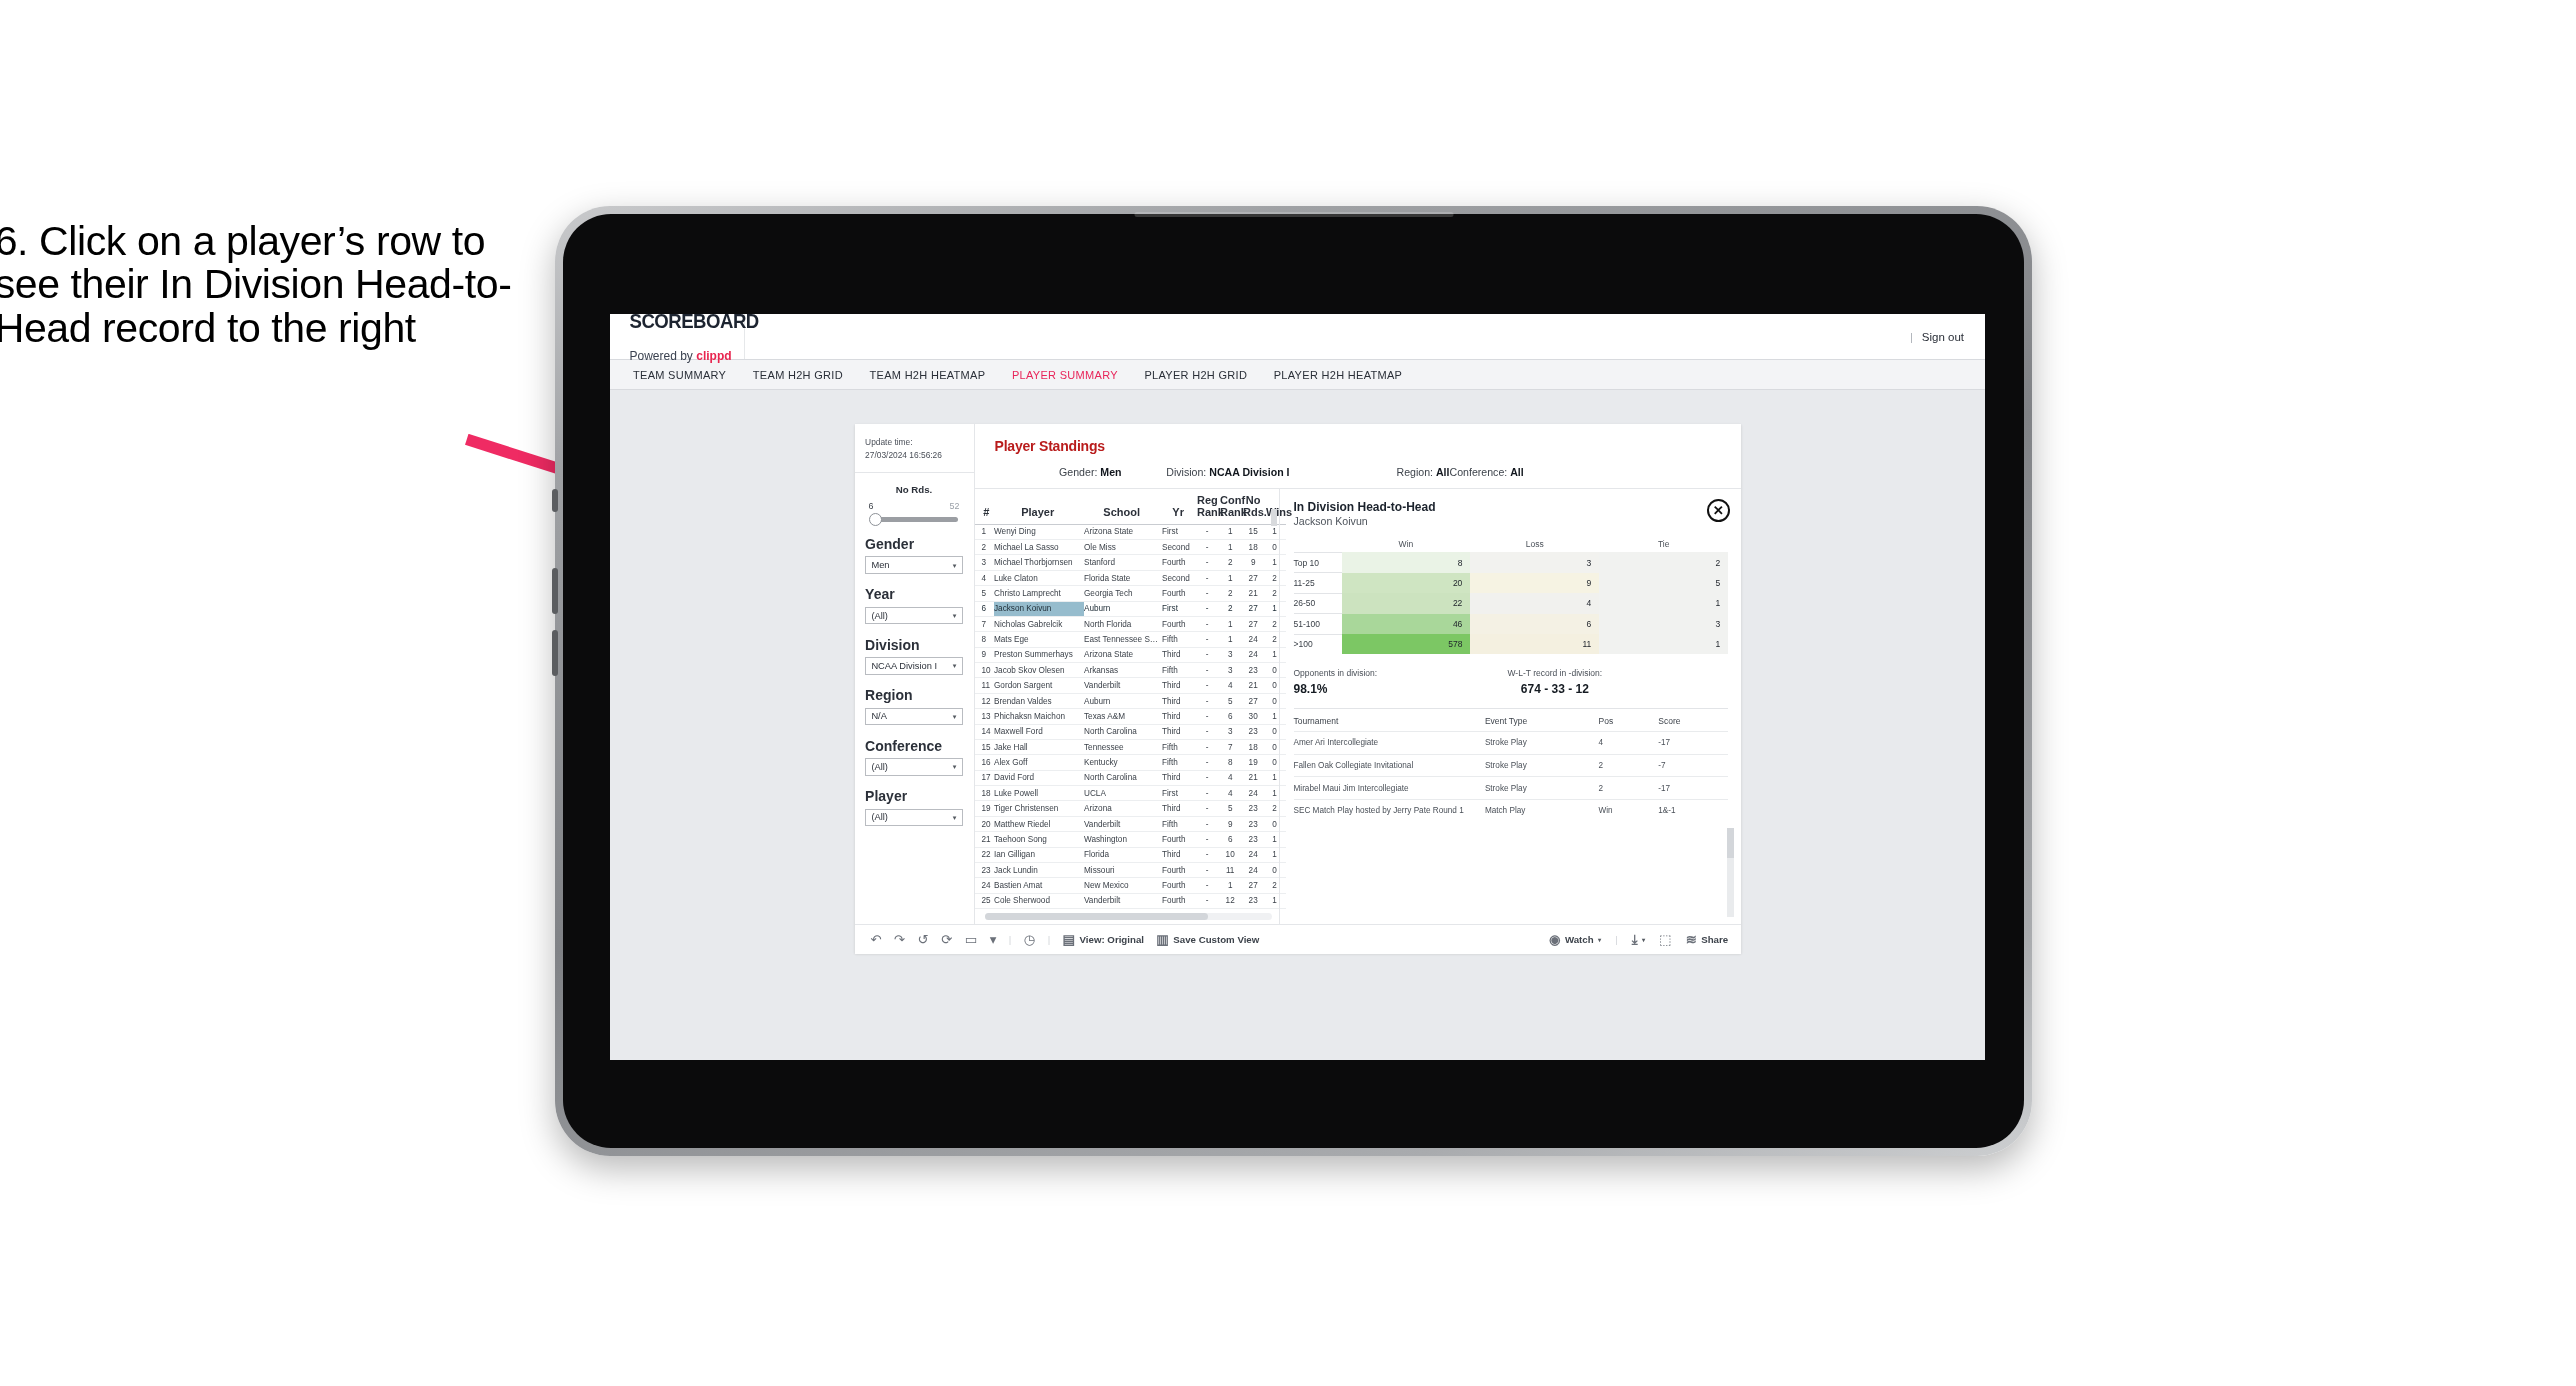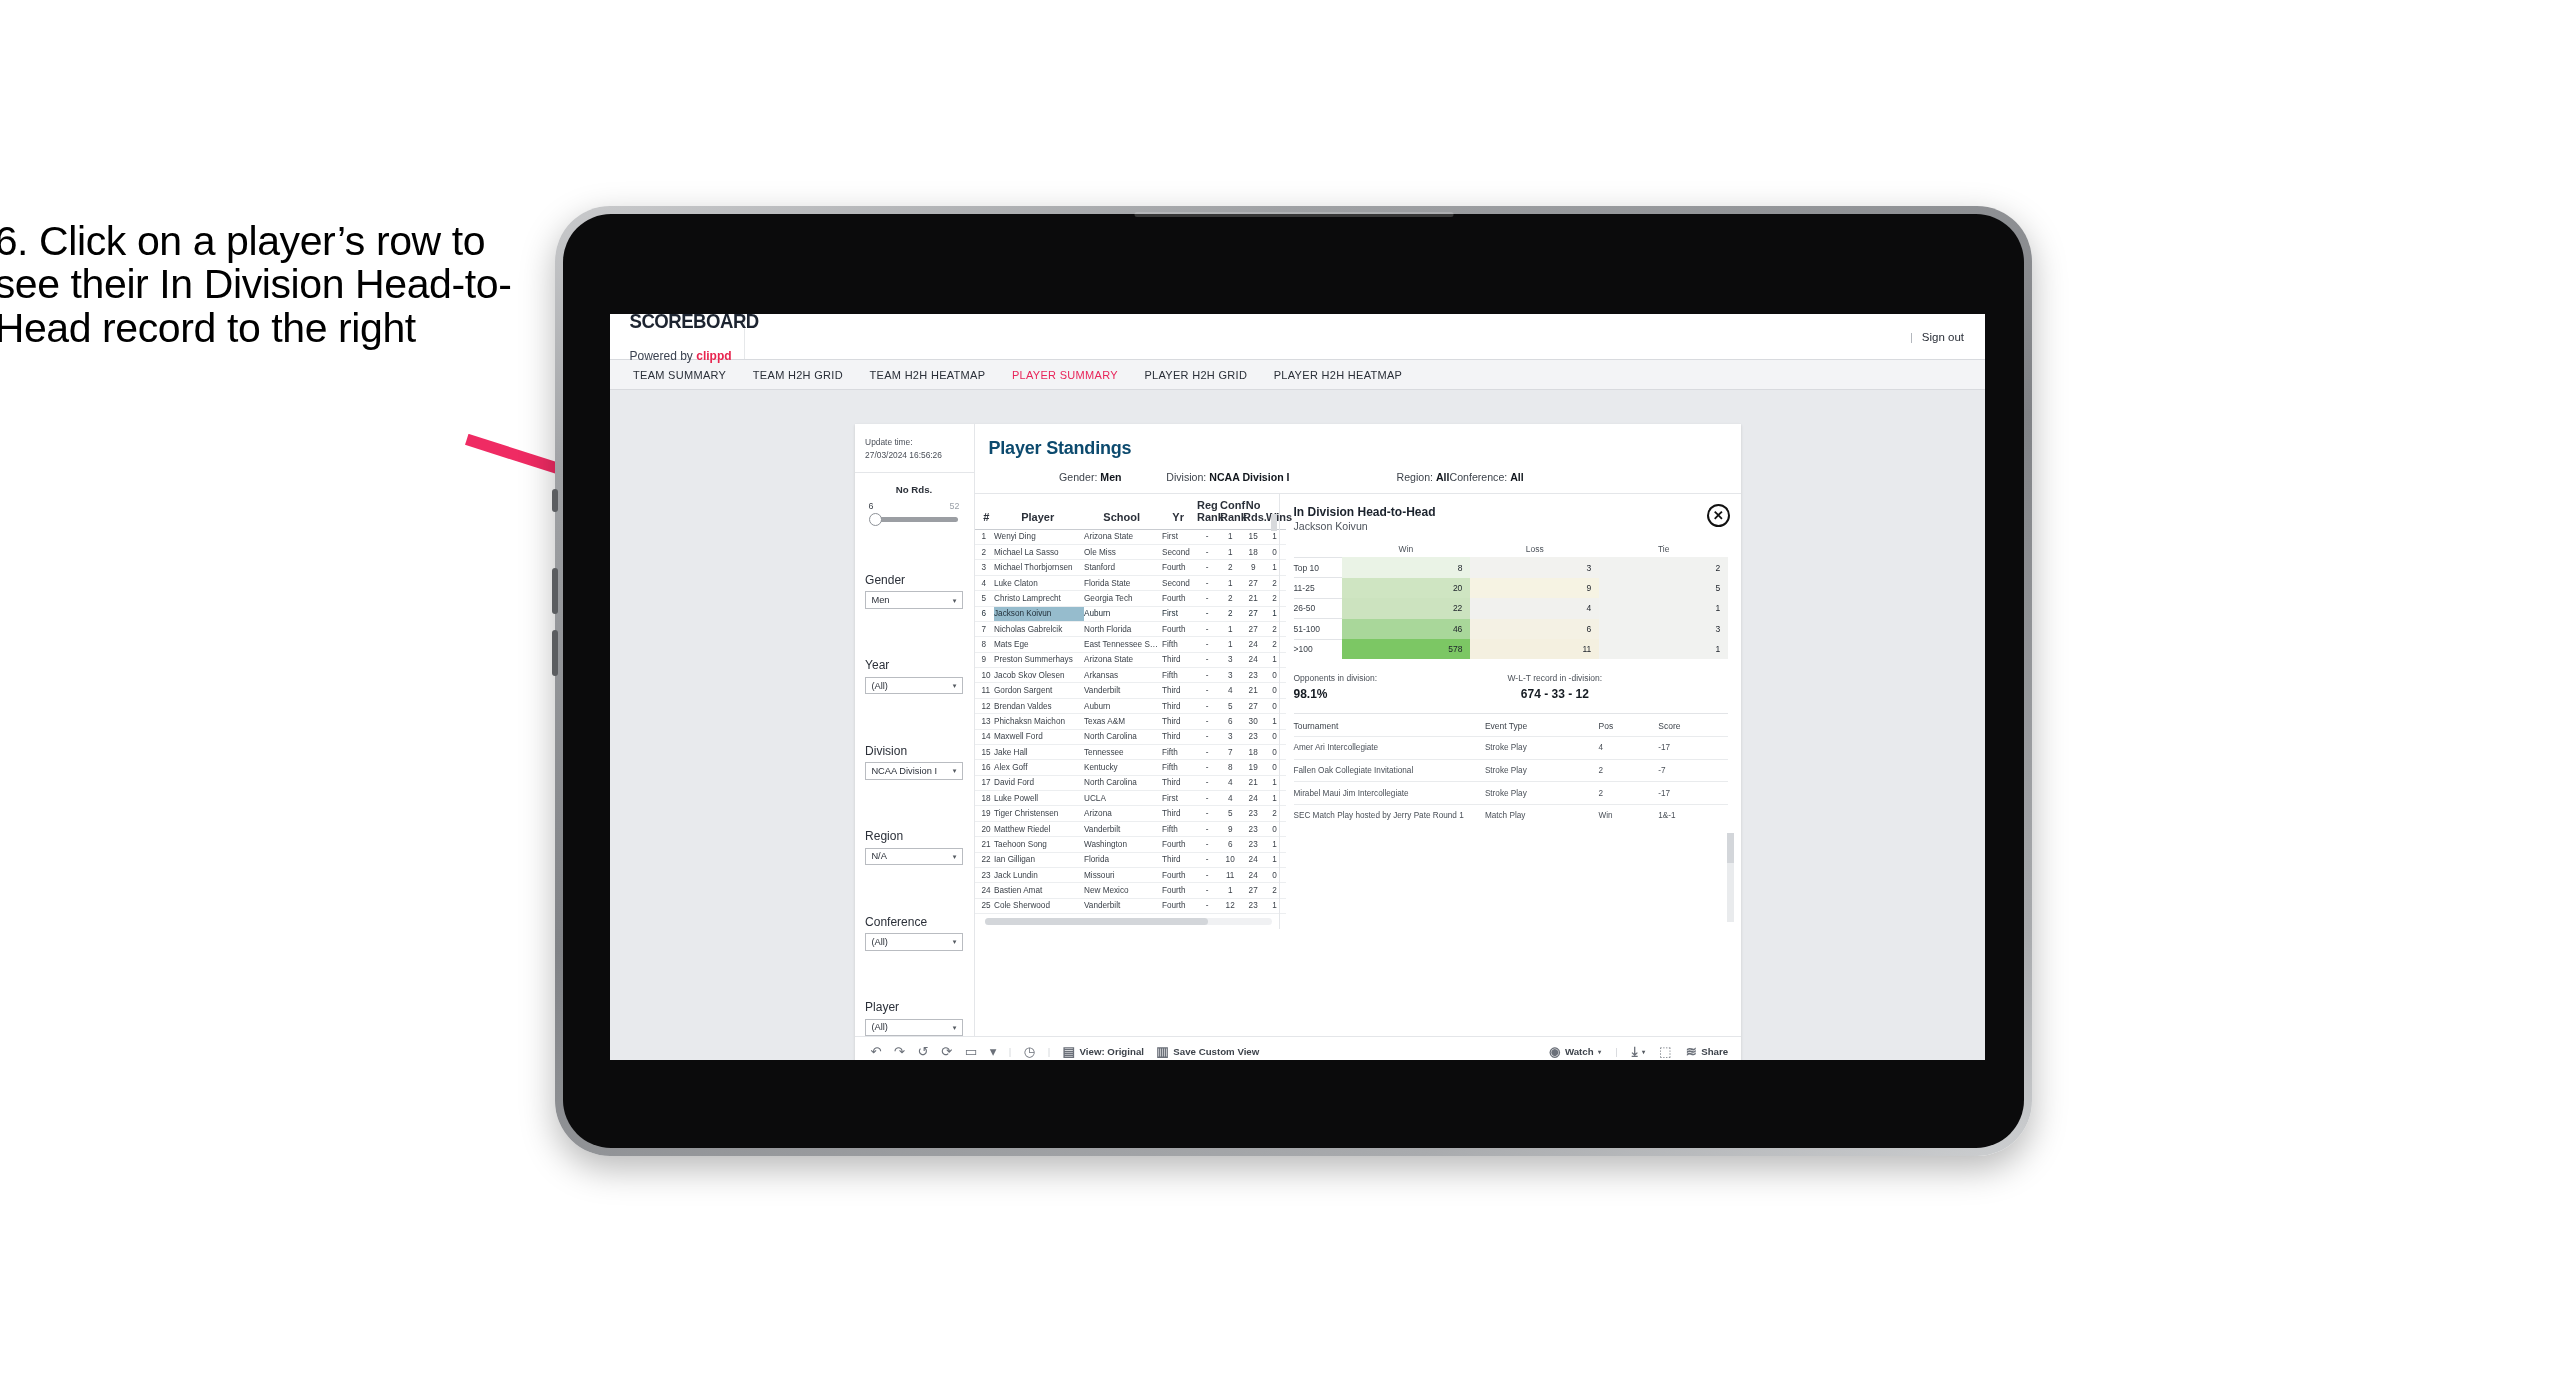--- a/index.html
+++ b/index.html
@@ -100,31 +100,31 @@
   .rail { width:120px; border-right:0.9px solid #e4e6e9; flex-shrink:0; }
   .rail-update { padding:12.4px 8.9px 11.5px 10.6px; border-bottom:0.9px solid #e4e6e9; font-size:8.4px; color:#4a4f58; line-height:1.45;}
   .rail-section { padding:10.6px 10.6px 1.8px 10.6px; }
   .rail-slider-label { text-align:center; font-size:9.7px; font-weight:700; color:#2b3039; margin-bottom:6.2px;}
   .rail-slider-nums { display:flex; justify-content:space-between; font-size:8.9px; color:#3a3f47; padding:0 3.5px 2.7px 3.5px;}
   .rail-slider-nums .hi { color:#9aa0a8;padding-left:48px; }
   .slider-track { position:relative; height:4.4px; background:#9b9ea3; border-radius:2.7px; margin:3.5px 5.3px 0 5.3px;}
   .slider-knob { position:absolute; left:-1.8px; top:-4.4px; width:13.3px; height:13.3px; border-radius:50%;
                  background:#fff; border:1.8px solid #8d9197; }
   .filter { padding:12.4px 10.6px 0 10.6px; }
-  .filter-label { font-size:12px; font-weight:400; color:#2b3039; margin-bottom:4.4px;margin-top:37px;}
+  .filter-label { font-size:14px; font-weight:700; color:#2b3039; margin-bottom:4.4px;}
   .filter-select {
     height:17.7px; border:0.9px solid #b9bcc1; background:#fff;
     display:flex; align-items:center; justify-content:space-between;
     padding:0 4.4px 0 5.3px; font-size:9.3px; color:#2b3039;
   }
   .caret { font-size:6.2px; color:#555a61; }
 
   
   .main-col { flex:1; min-width:0; display:flex; flex-direction:column; }
-  .viz-title { font-size:18px; font-weight:700; color:#0c4a6e; padding:14px 0 0 14px; letter-spacing:-0.2px;}
+  .viz-title { font-size:14px; font-weight:700; color:#b91c1c; padding:14px 0 0 20px; letter-spacing:-0.2px;}
   .viz-meta { display:flex; padding:11.5px 0 10.6px 14px; font-size:10.6px; color:#3d434b; }
   .viz-meta .m { margin-right:0;text-align:right; }
   .viz-meta .m1 { width:133px; } .viz-meta .m2 { width:168px; } .viz-meta .m3 { width:160px; }
   .viz-meta b { color:#11161d; font-weight:700;}
   .split { display:flex; border-top:0.9px solid #e4e6e9; }
 
   
   .tbl-wrap { width:304px; flex-shrink:0; position:relative; }
   table.std { width:100%; border-collapse:collapse; table-layout:fixed; }
   table.std th {

